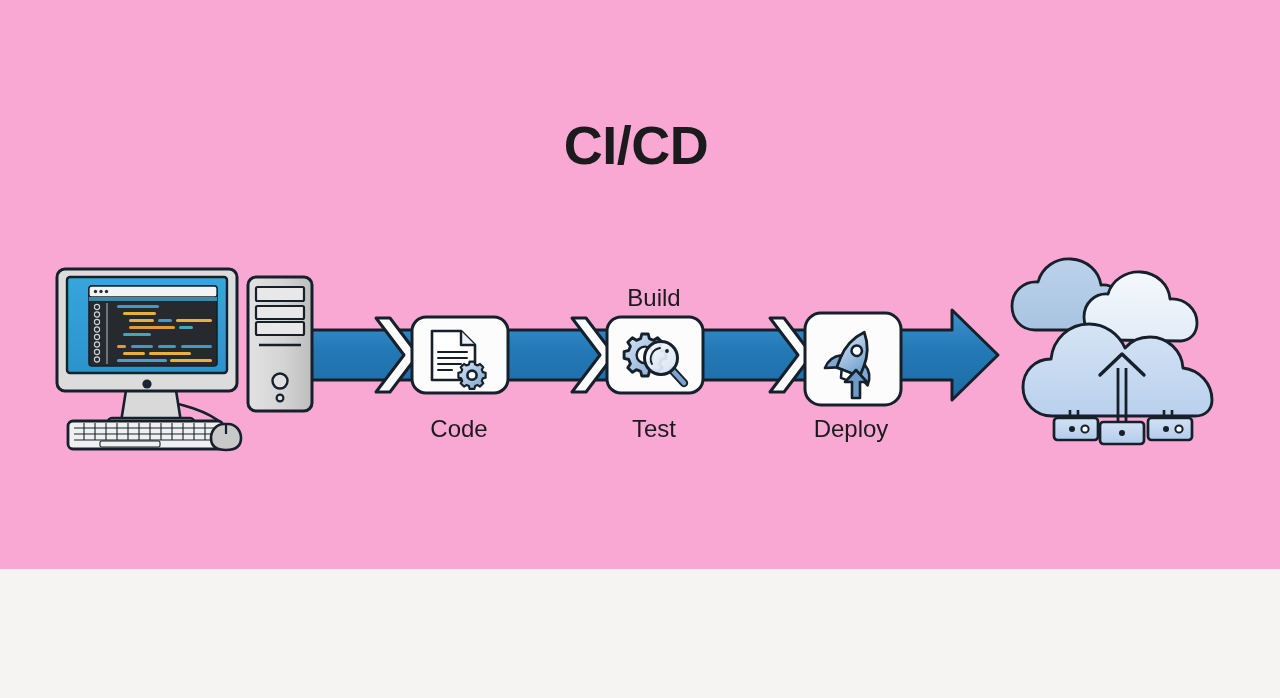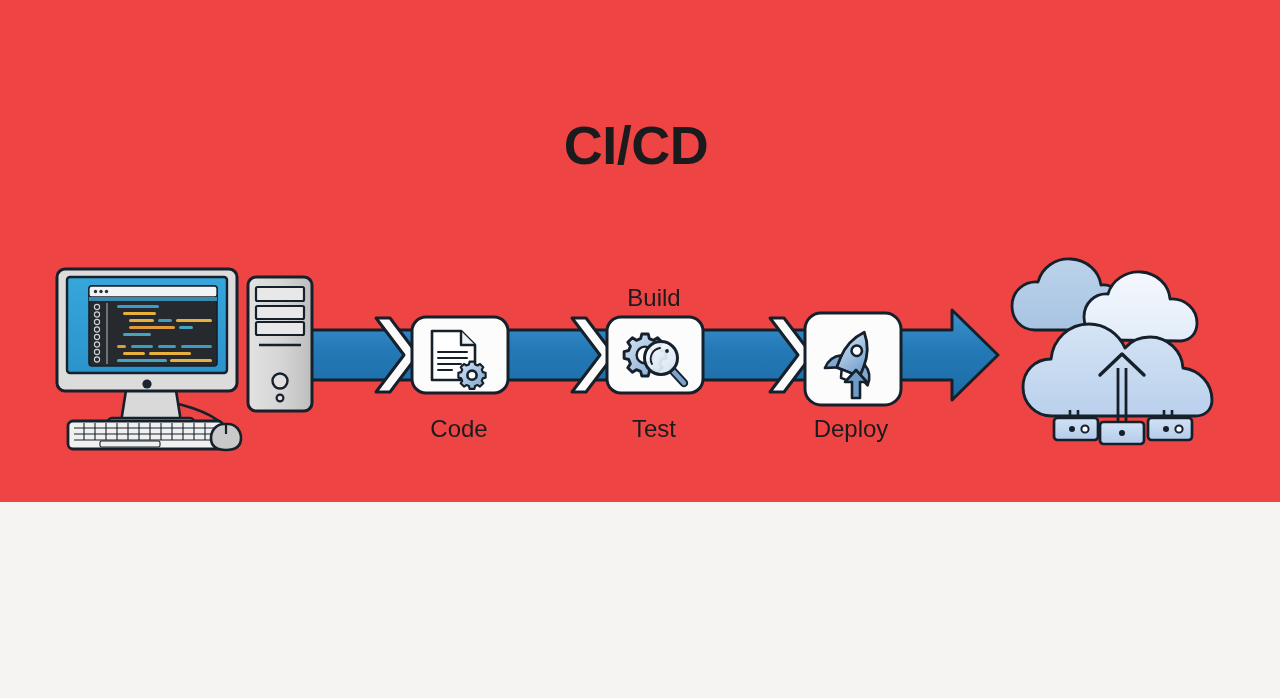--- a/index.html
+++ b/index.html
@@ -10,22 +10,22 @@
   body {
     width: 1280px;
     height: 698px;
     background: #f5f4f3;
     font-family: "Liberation Sans", sans-serif;
     overflow: hidden;
   }
   #canvas {
     position: relative;
     width: 1280px;
-    height: 502px;
-    background: #ef4444;
+    height: 569px;
+    background: #f9a8d4;
   }
   #diagram-svg {
     position: absolute;
     top: 0;
     left: 0;
     width: 1280px;
     height: 698px;
     display: block;
   }
   .title-text {

